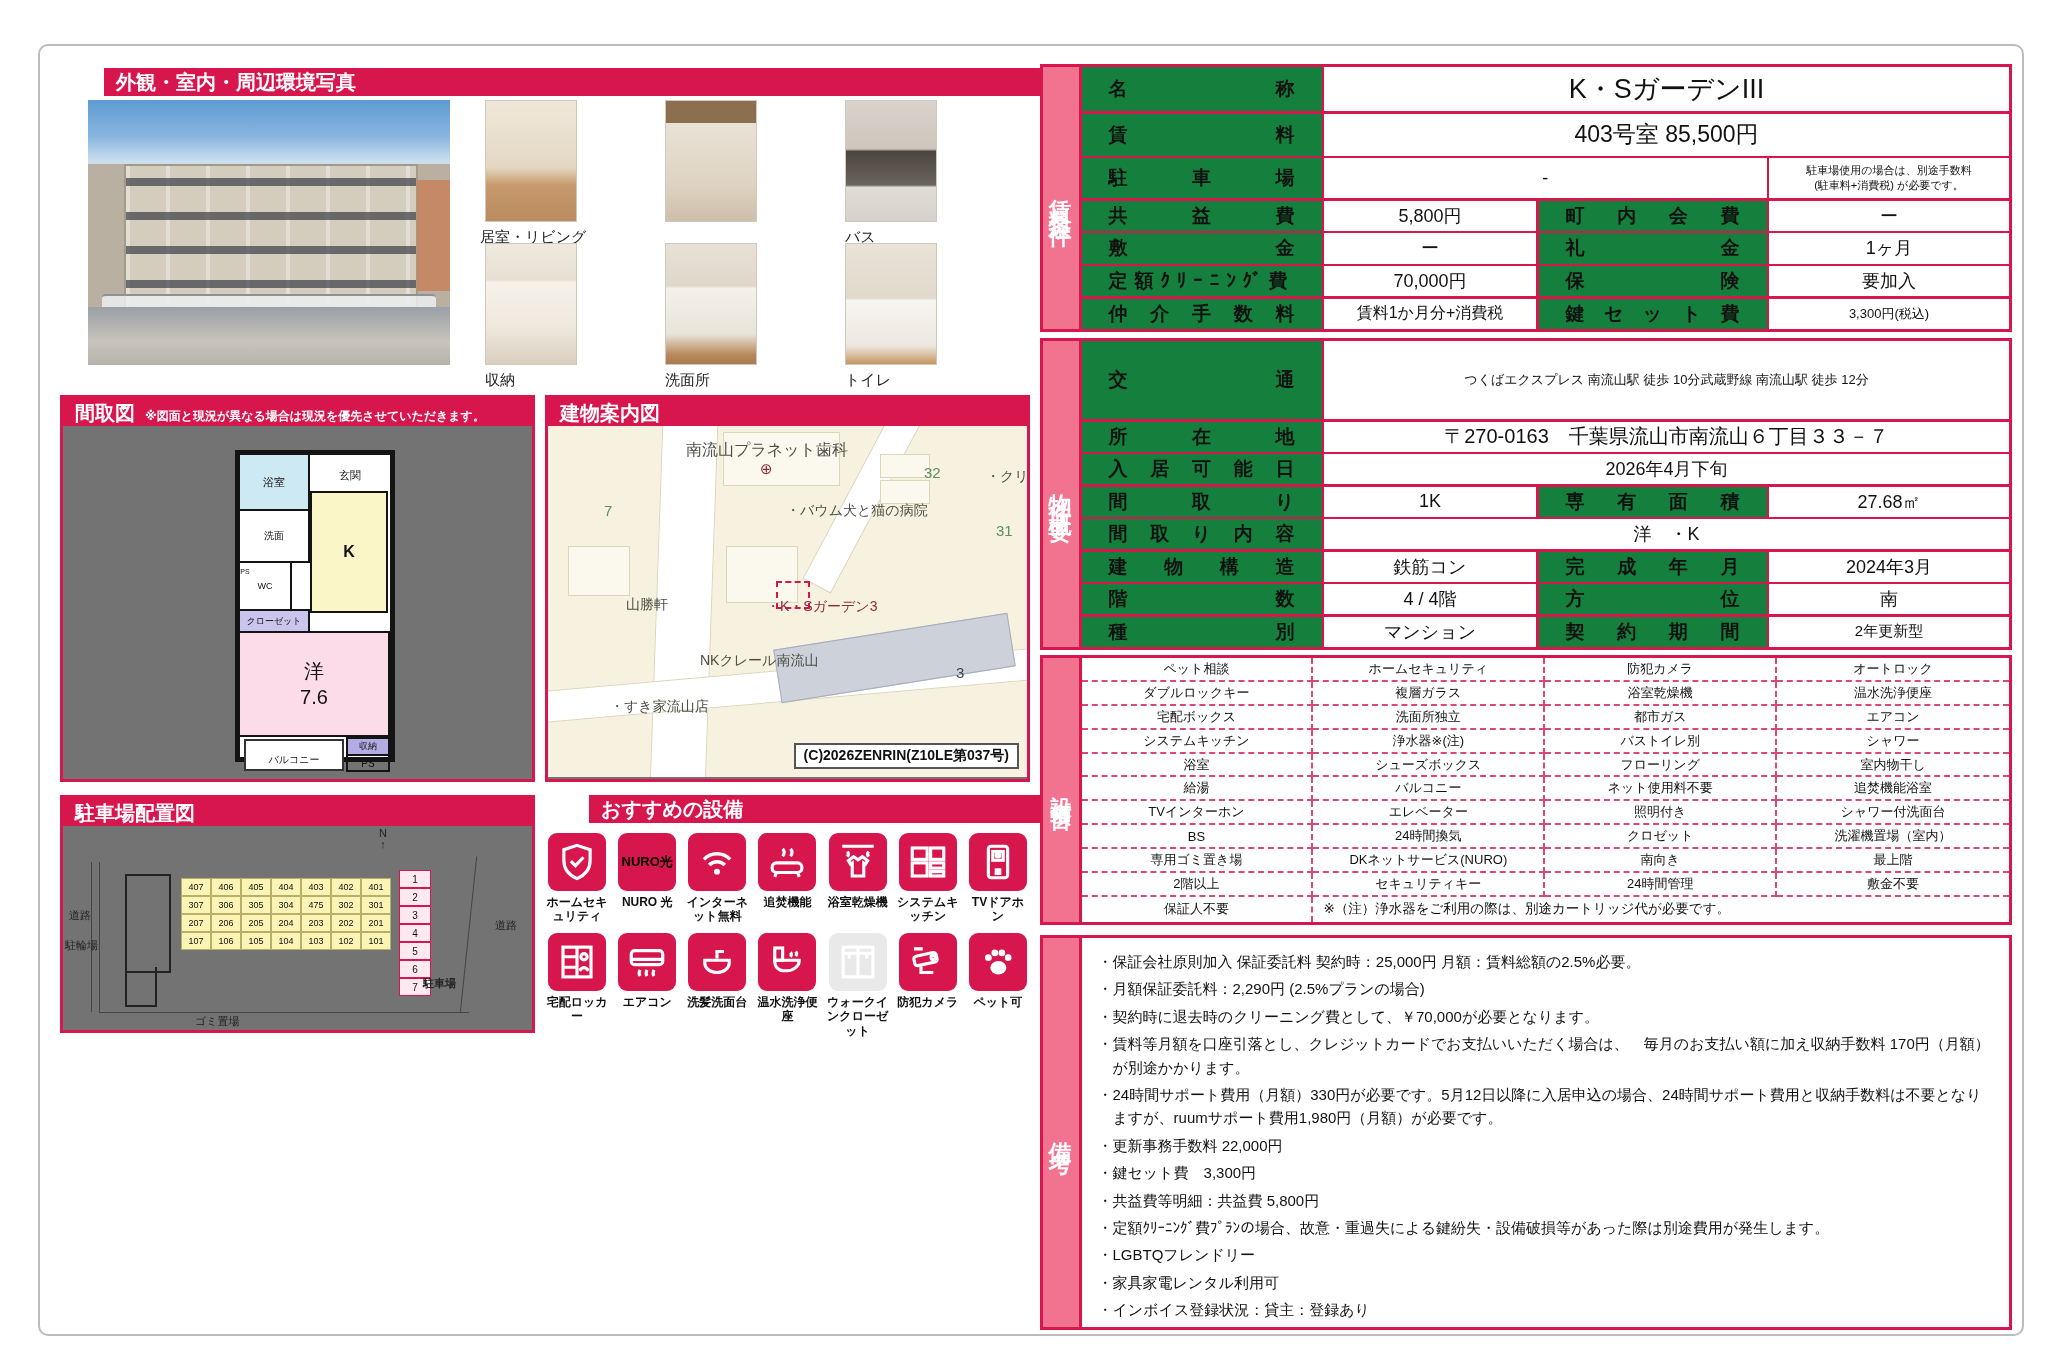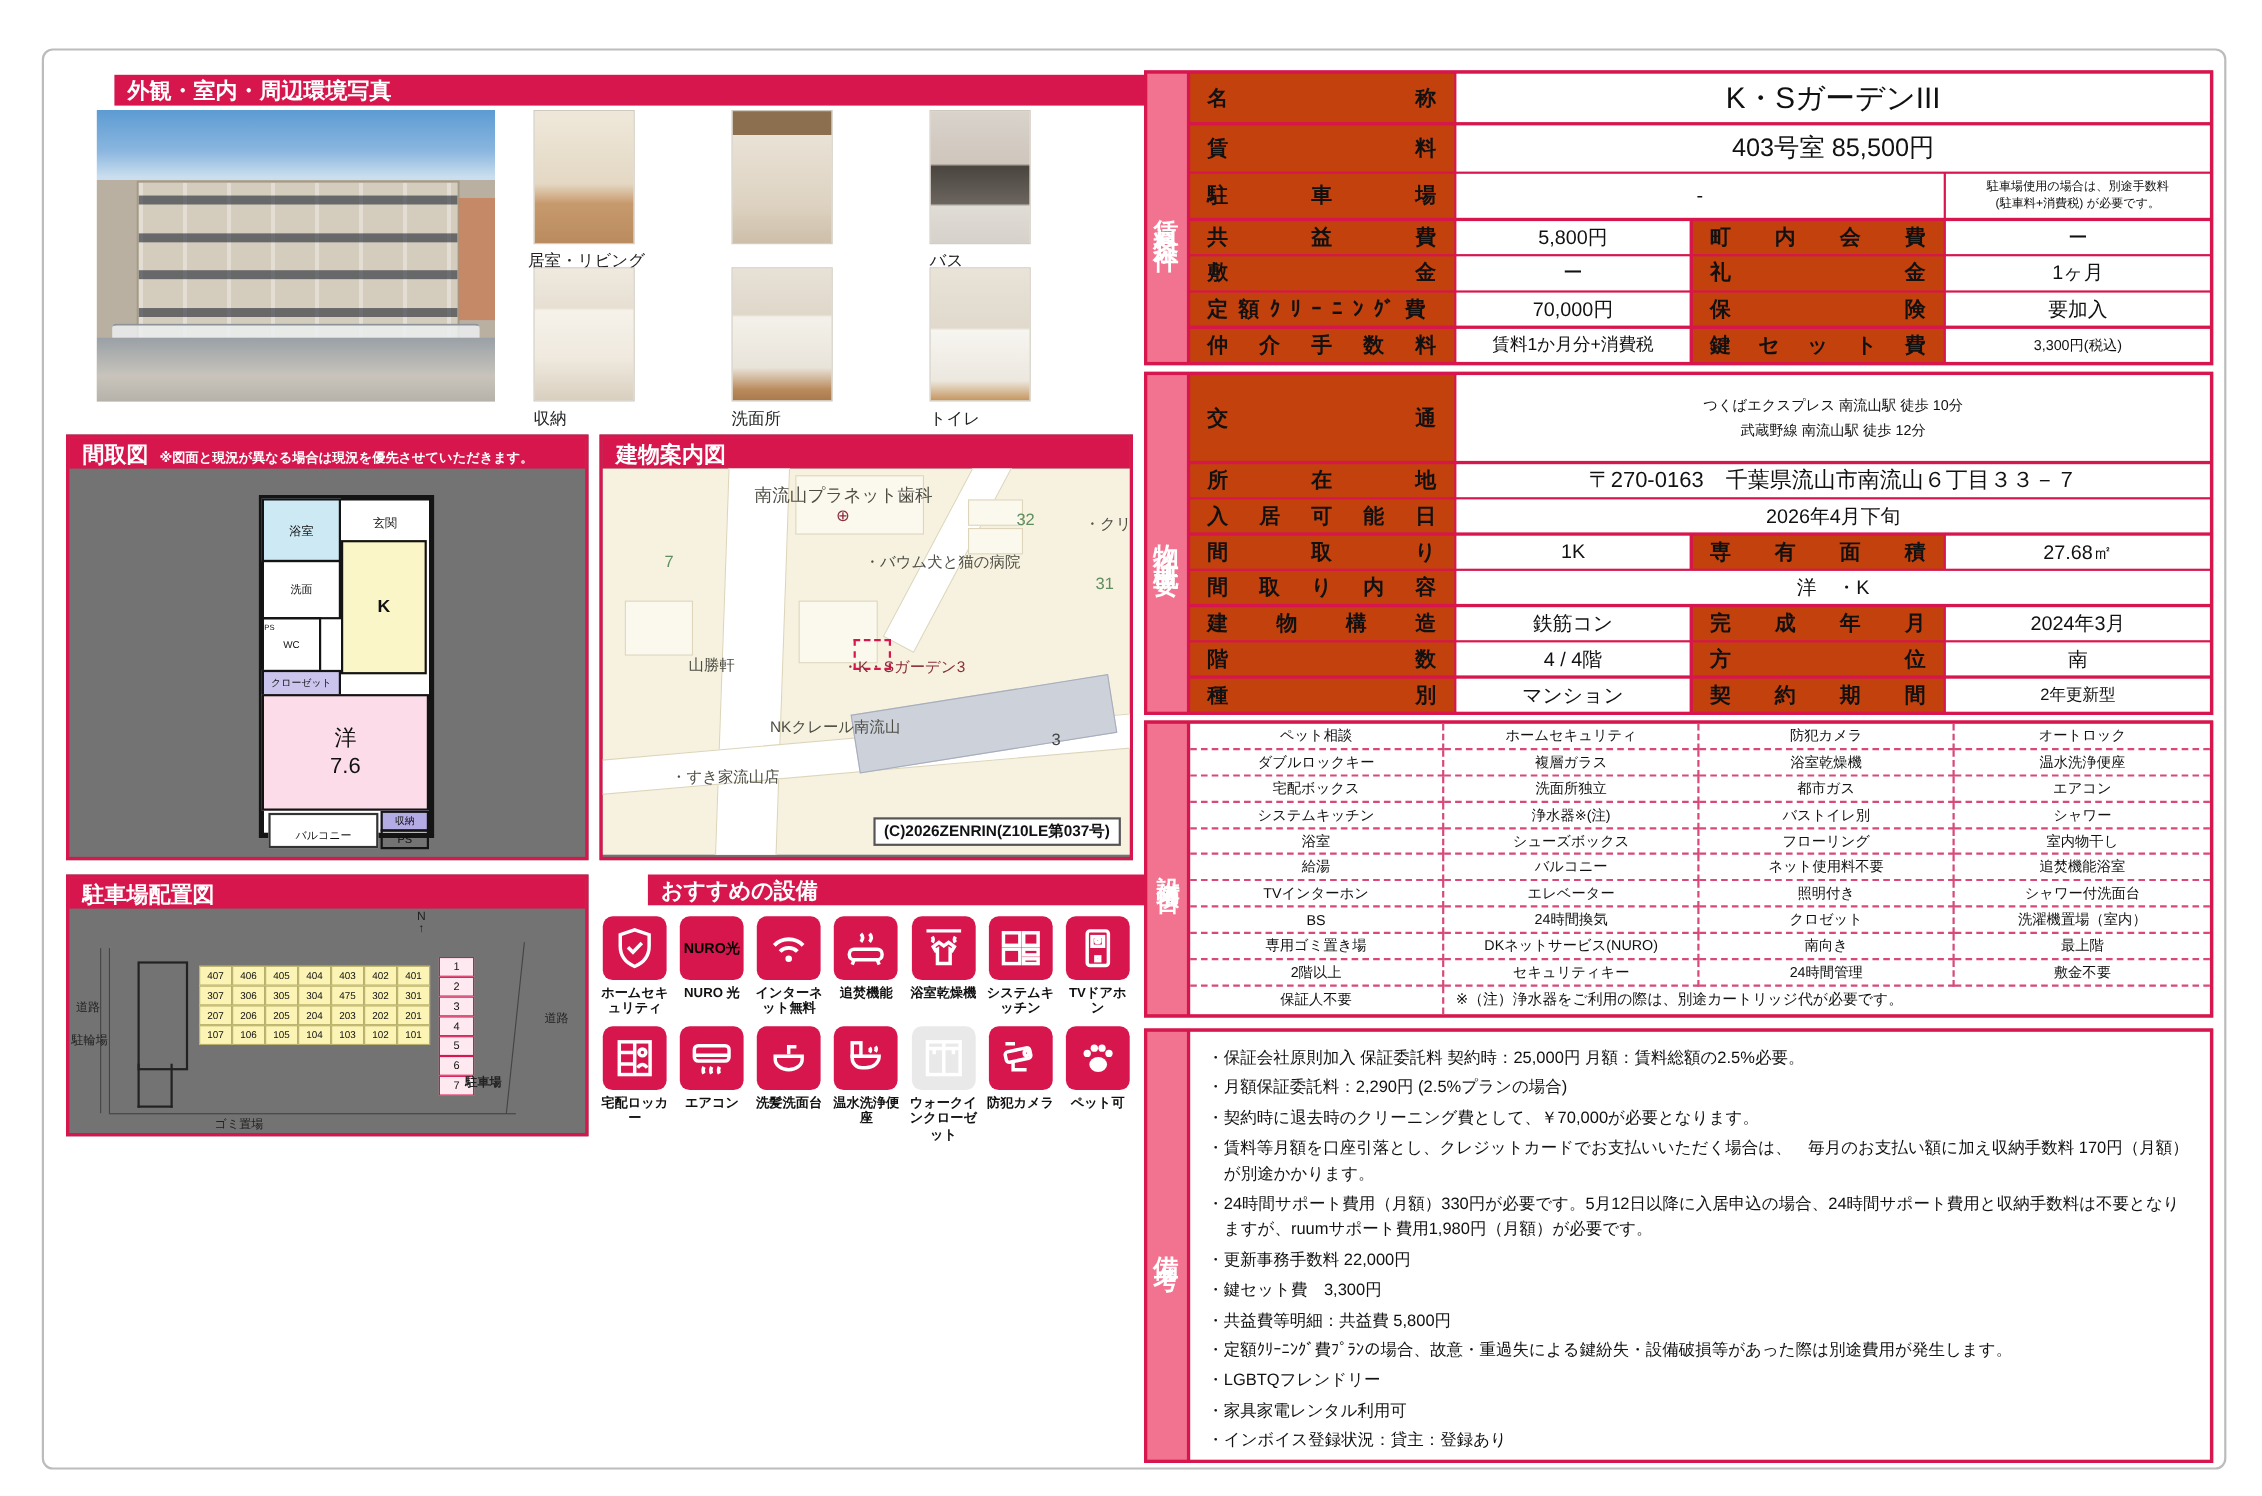--- a/index.html
+++ b/index.html
@@ -64,28 +64,28 @@
   .tile svg{width:42px;height:42px;}
   .tile .nuro{color:#000000;font-weight:bold;font-size:13px;}
   .rlabel{margin-top:4px;font-size:12px;font-weight:bold;text-align:center;line-height:1.2;min-height:30px;}
   
   .rbox{position:absolute;left:1040px;width:972px;border:3px solid #d6164d;box-sizing:border-box;display:flex;background:#d6164d;}
   .vlabel{width:36px;background:#f2738f;color:#fff;writing-mode:vertical-rl;text-orientation:upright;
         display:flex;align-items:center;justify-content:center;font-weight:bold;font-size:23px;
         letter-spacing:9px;flex:none;}
   .rtable{flex:1;display:grid;gap:2.5px;background:#d6164d;margin-left:2.5px;}
   .c{background:#fff;display:flex;align-items:center;justify-content:center;font-size:18px;}
-  .lab{background:#c2410c;font-weight:bold;font-size:19px;padding:0 16px;}
+  .lab{background:#15803d;font-weight:bold;font-size:19px;padding:0 27px;}
   .lab span{width:100%;text-align:justify;text-align-last:justify;}
   .sm{font-size:13px;}
   .notecell{font-size:11px;line-height:1.35;text-align:right;flex-direction:column;padding:0 4px;}
   .bignm{font-size:27px;}
   .rentv{font-size:23px;}
   .addr{font-size:20px;}
-  .traffic{flex-direction:column;font-size:13px;line-height:1.7;}
+  .traffic{flex-direction:row;font-size:13px;line-height:1.7;}
   
   .ewrap{flex:1;display:flex;flex-direction:column;background:#fff;margin-left:2.5px;}
   .egrid{flex:10;display:grid;grid-template-columns:repeat(4,1fr);grid-auto-rows:1fr;}
   .ecell{border-right:2px dashed #d8487a;border-bottom:2px dashed #d8487a;
         display:flex;align-items:center;justify-content:center;font-size:13px;}
   .ecell:nth-child(4n){border-right:none;}
   .elast{flex:1.05;display:flex;}
   .elast .l{width:25%;border-right:2px dashed #d8487a;display:flex;align-items:center;justify-content:center;font-size:13px;box-sizing:border-box;}
   .elast .n{flex:1;display:flex;align-items:center;padding-left:10px;font-size:13.5px;}
   

